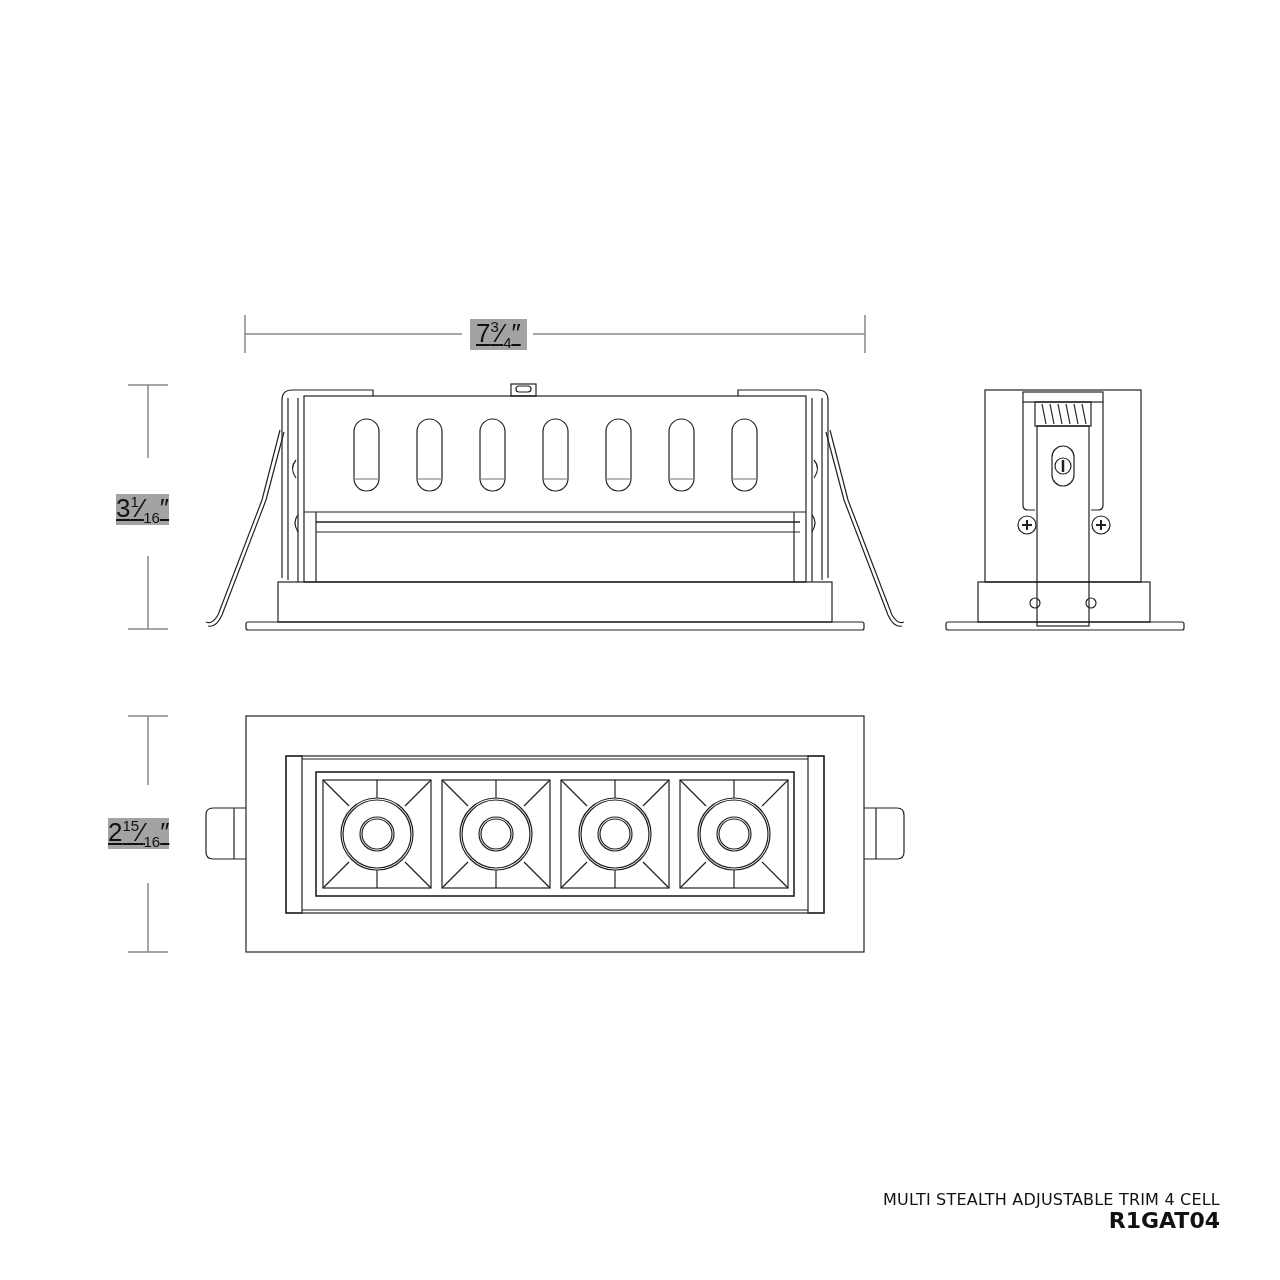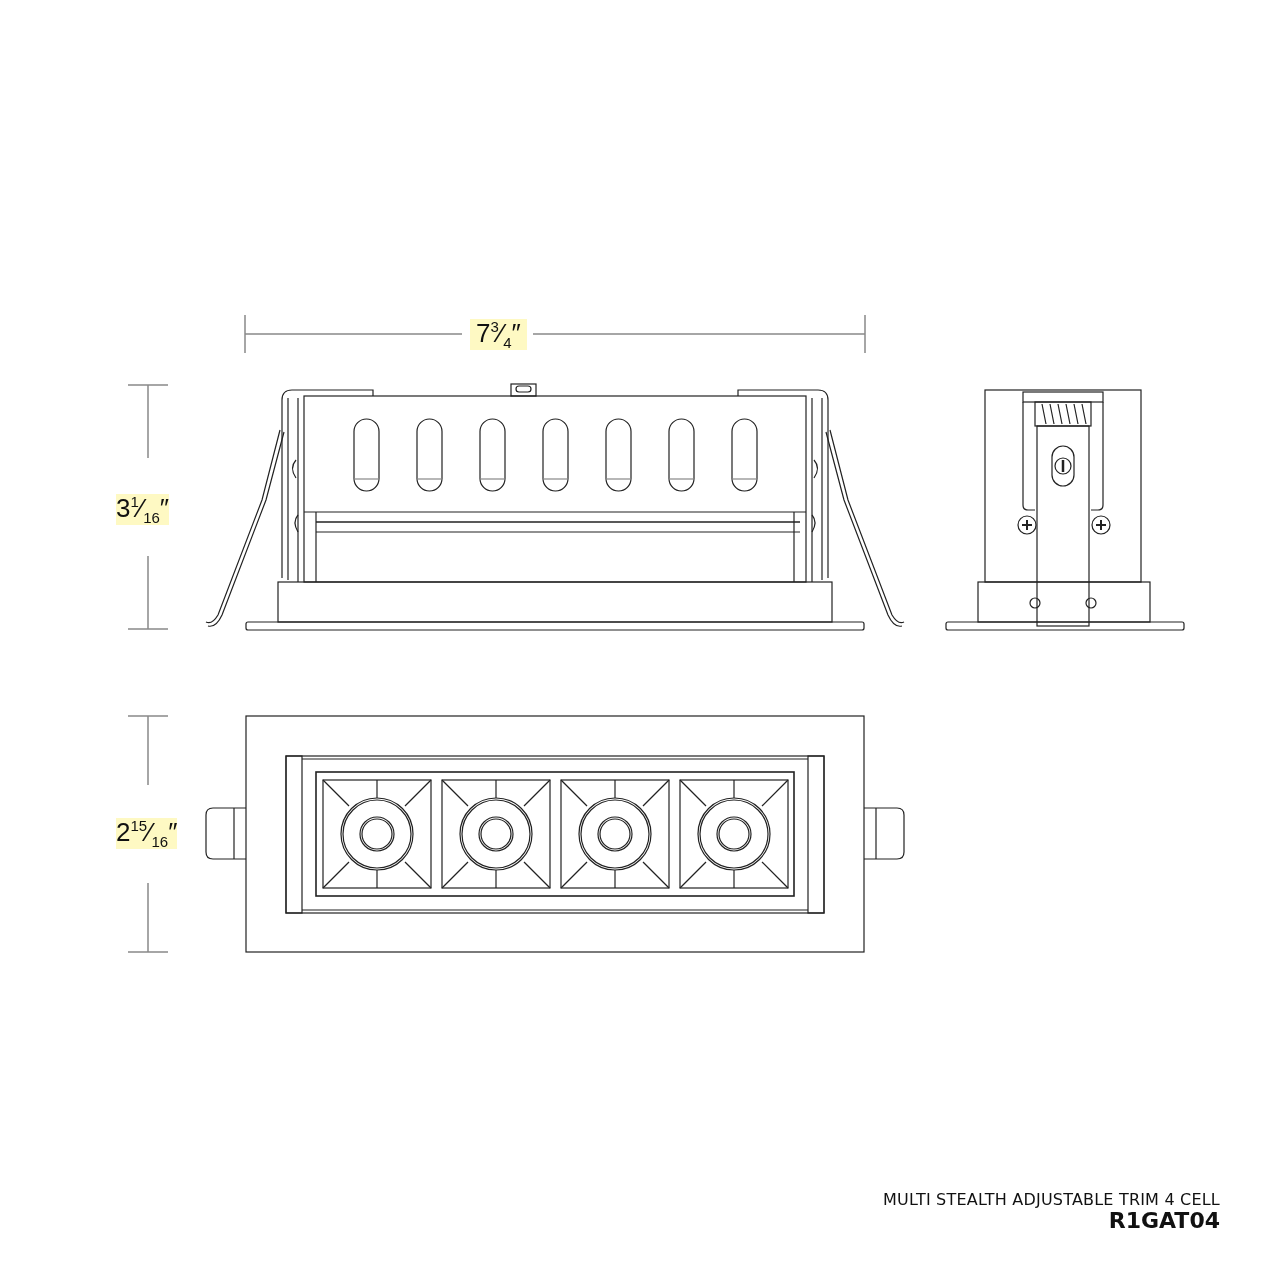--- a/index.html
+++ b/index.html
@@ -1,18 +1,18 @@
 <!DOCTYPE html>
 <html><head>
   <meta charset="utf-8">
   <style>
     html, body { margin: 0; padding: 0; background: #ffffff; }
     body { width: 1280px; height: 1280px; position: relative; overflow: hidden; font-family: "DejaVu Sans", sans-serif; }
     #drawing { position: absolute; left: 0; top: 0; width: 1280px; height: 1280px; }
-    .dim-label { position: absolute; font-family: "Liberation Sans", sans-serif; color: #111; font-size: 26px; line-height: 1; background: #fef9c3; }
+    .dim-label { position: absolute; font-family: "Liberation Sans", sans-serif; color: #111; font-size: 26px; line-height: 1; background: #a3a3a3; text-decoration: underline; }
     .dim-label sup, .dim-label sub { font-size: 15px; }
     .title-block { position: absolute; right: 60px; top: 1190px; text-align: right; font-family: "DejaVu Sans", sans-serif; color: #111; }
     .title-line { font-size: 16px; letter-spacing: 0.2px; line-height: 20px; margin-left: 20px; }
     .model-line { font-size: 22px; font-weight: bold; line-height: 22px; }
   </style>
 </head>
 <body>
 
 <svg id="drawing" viewBox="0 0 1280 1280" xmlns="http://www.w3.org/2000/svg">
   <g fill="none" stroke="#222" stroke-width="1.2">
@@ -191,20 +191,20 @@
 </svg>
 
 <div class="dim-label" style="left:470px; top:319px; padding:0 6px;">
   <span>7</span><sup>3</sup>⁄<sub>4</sub><span>″</span>
 </div>
 
 <div class="dim-label" style="left:116px; top:494px;text-align:center;">
   <span>3</span><sup>1</sup>⁄<sub>16</sub><span>″</span>
 </div>
 
-<div class="dim-label" style="left:116px; top:818px;text-align:center;">
+<div class="dim-label" style="left:108px; top:818px;text-align:center;">
   <span>2</span><sup>15</sup>⁄<sub>16</sub><span>″</span>
 </div>
 
 <div class="title-block">
   <div class="title-line">MULTI STEALTH ADJUSTABLE TRIM 4 CELL</div>
   <div class="model-line">R1GAT04</div>
 </div>
 
 </body></html>

